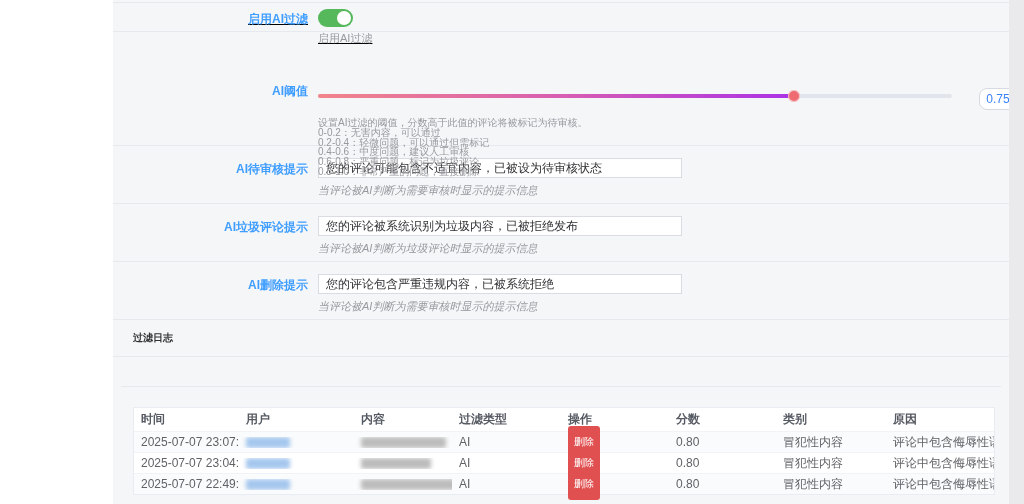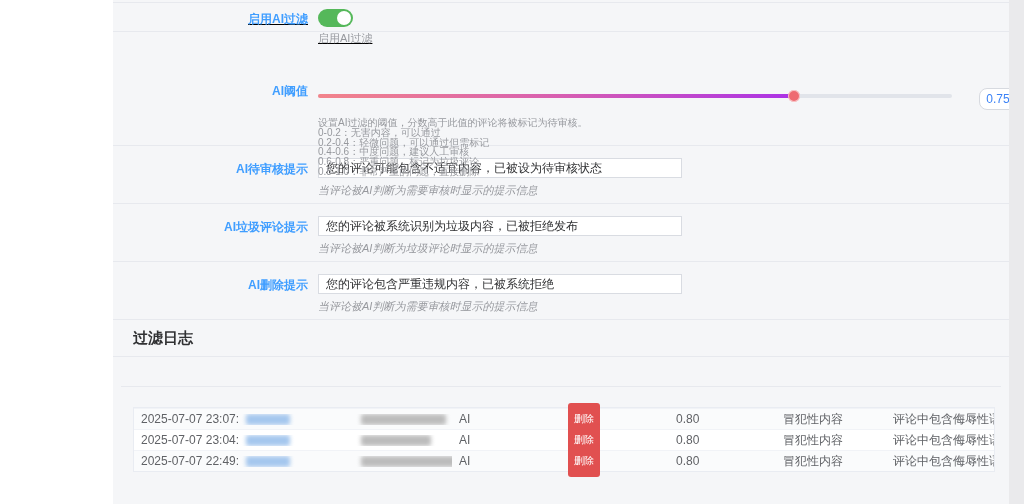--- a/index.html
+++ b/index.html
@@ -38,21 +38,21 @@
   
   .sec-prompt { height:58px; }
   .sec-prompt .label-col { padding-top:15px; }
   .sec-prompt input { display:block; margin-top:12px; width:364px; height:20px; border:1px solid #d9dce2;
                       border-radius:0; background:#fff; font-size:12px; color:#303133; padding:0 7px;
                       font-family:inherit; outline:none; }
   .sec-prompt .desc { margin-top:5px;font-style:italic; }
 
   
   .log-header { height:37px; display:flex; align-items:center; padding-left:20px;
-                font-size:15px; font-weight:700; color:#303133; border-bottom:1px solid #e7e9ee; }
+                font-size:10px; font-weight:700; color:#303133; border-bottom:1px solid #e7e9ee; }
   .log-band { position:relative; height:30px; }
   .log-band .divider { position:absolute; left:8px; right:8px; bottom:0; height:1px; background:#e7e9ee; }
 
   
   .table-wrap { margin:20px 14px 0 20px; width:862px; background:#fff; border:1px solid #e9ecf2; }
   .trow { display:flex; align-items:center; height:21px; border-top:1px solid #f1f3f7; font-size:12px; color:#606266; }
   .trow.thead { height:23px; border-top:none; color:#565b63; font-weight:700; }
   .tc { flex:none; padding-left:7px; white-space:nowrap; overflow:hidden; }
   .c0{width:105px} .c1{width:115px} .c2{width:98px} .c3{width:109px}
   .c4{width:108px} .c5{width:107px} .c6{width:110px} .c7{width:108px}
@@ -120,20 +120,30 @@
         <div class="desc">当评论被AI判断为需要审核时显示的提示信息</div>
       </div>
     </div>
 
     <div class="log-header">过滤日志</div>
     <div class="log-band">
       <div class="divider"></div>
     </div>
 
     <div class="table-wrap">
+      <div class="trow thead">
+        <div class="tc c0">时间</div>
+        <div class="tc c1">用户</div>
+        <div class="tc c2">内容</div>
+        <div class="tc c3">过滤类型</div>
+        <div class="tc c4">操作</div>
+        <div class="tc c5">分数</div>
+        <div class="tc c6">类别</div>
+        <div class="tc c7">原因</div>
+      </div>
 
       <div class="trow r-alt">
         <div class="tc c0">2025-07-07 23:07:16</div>
         <div class="tc c1">
             <div class="redact redact-user"></div>
           </div>
         <div class="tc c2">
             <div class="redact redact-content" style="width:85px"></div>
           </div>
         <div class="tc c3">AI</div>

